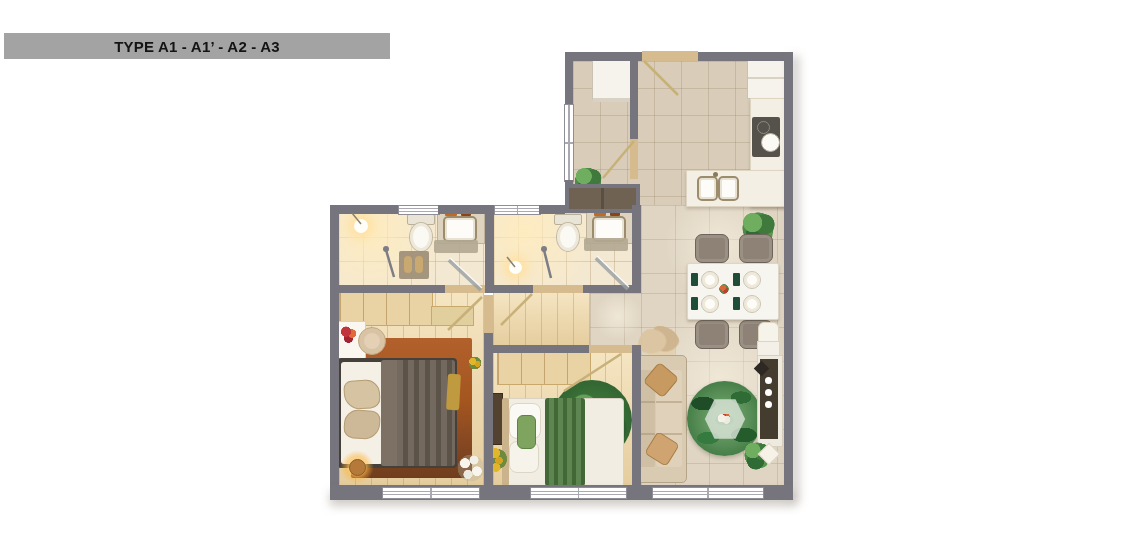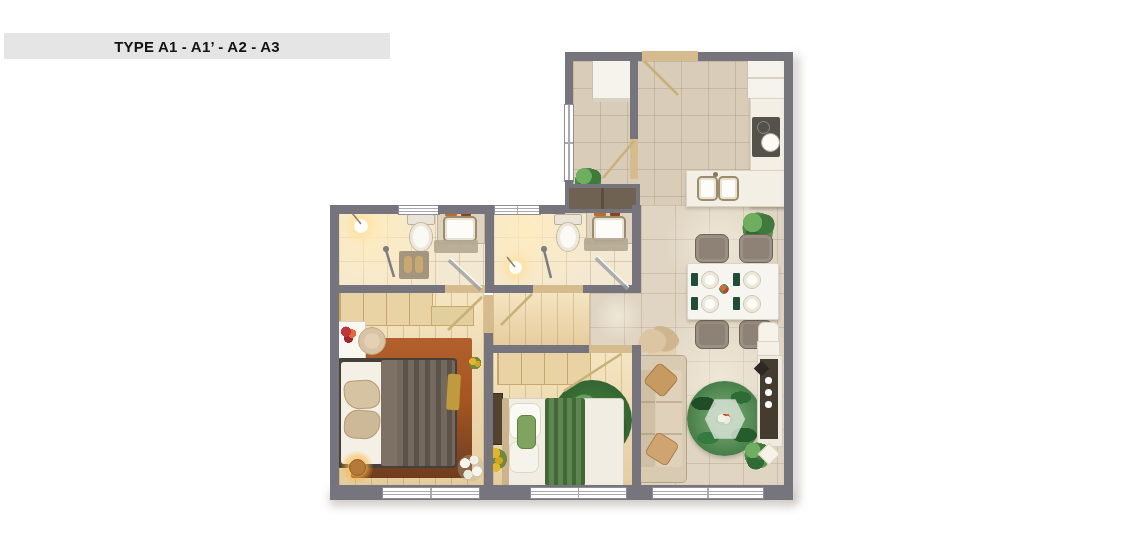--- a/index.html
+++ b/index.html
@@ -64,21 +64,21 @@
             background-image:linear-gradient(90deg,rgba(160,120,60,.5) 1px,transparent 1px);
             background-size:23px 100%;}
   .pillow{position:absolute;border-radius:5px;}
   svg.overlay{position:absolute;left:0;top:0;pointer-events:none;}
 </style>
 </head>
 <body>
 
 <div id="stage">
 
-  <div id="banner" style="background: #e5e5e5; color: rgb(20, 20, 20);">
+  <div id="banner" style="background: #a3a3a3; color: rgb(20, 20, 20);">
     <span class="b-bold">TYPE A1 - A1’ - A2 - A3</span>
   </div>
 
   <div class="abs" id="plan" style="left:0;top:0;width:1128px;height:536px;">
 
     <div class="tile" style="left:573px;top:61px;width:211px;height:144px;"></div>
     <div class="tile2" style="left:641px;top:205px;width:143px;height:88px;"></div>
     <div class="tile2" style="left:641px;top:293px;width:143px;height:192px;"></div>
     <div class="tile2" style="left:590px;top:293px;width:51px;height:52px;"></div>
     <div class="wood" style="left:493px;top:293px;width:97px;height:52px;"></div>

